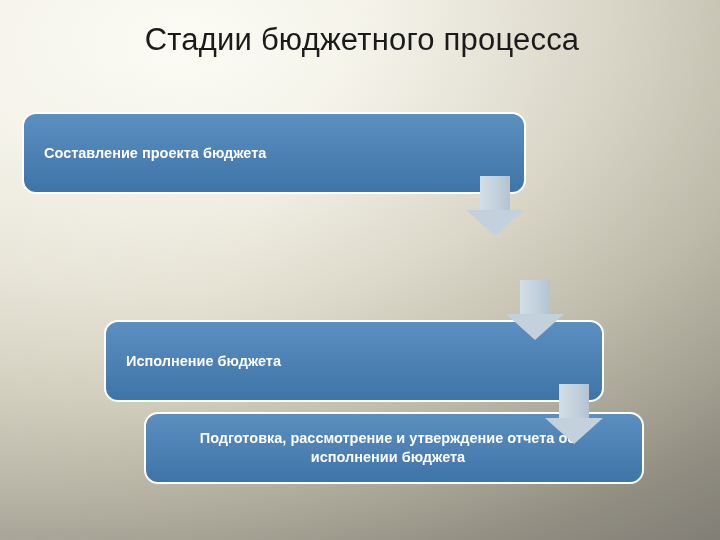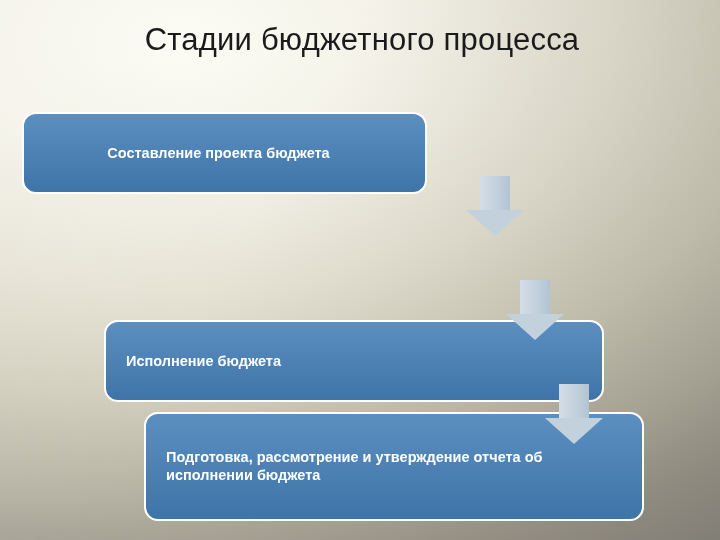--- a/index.html
+++ b/index.html
@@ -91,21 +91,21 @@
     border-top: 26px solid #c3d1dd;
   }
 </style>
 </head>
 <body>
 
 <div id="slide">
 
   <div id="title">Стадии бюджетного процесса</div>
 
-  <div class="chev" style="left:22px; top:112px; width:405px; height:82px;text-align:center;">
+  <div class="chev" style="left:22px; top:112px; width:504px; height:82px;">
     <div class="body"></div>
     <div class="label">Составление проекта бюджета</div>
   </div>
 
   <div class="arrow" style="left:466px; top:176px; width:58px; height:62px;">
     <div class="stem"></div>
     <div class="head"></div>
   </div>
 
 
@@ -117,18 +117,18 @@
   <div class="chev" style="left:104px; top:320px; width:500px; height:82px;">
     <div class="body"></div>
     <div class="label">Исполнение бюджета</div>
   </div>
 
   <div class="arrow" style="left:545px; top:384px; width:58px; height:62px;">
     <div class="stem"></div>
     <div class="head"></div>
   </div>
 
-  <div class="chev" style="left:144px; top:412px; width:500px; height:109px;">
+  <div class="chev" style="left:144px; top:412px; width:500px; height:72px;text-align:center;">
     <div class="body"></div>
     <div class="label">Подготовка, рассмотрение и утверждение отчета об исполнении бюджета</div>
   </div>
 
 </div>
 
 </body></html>

